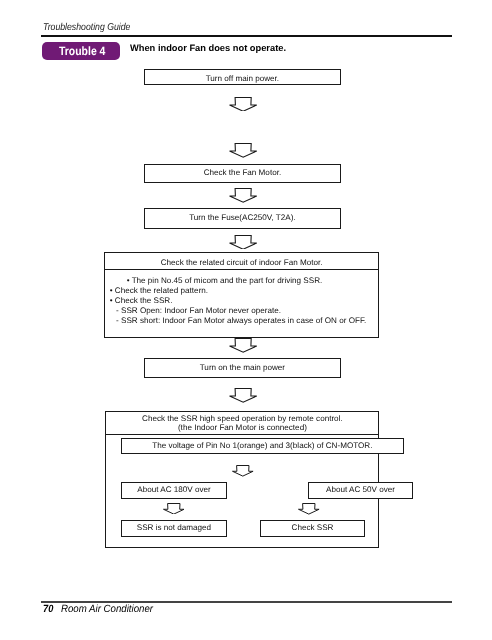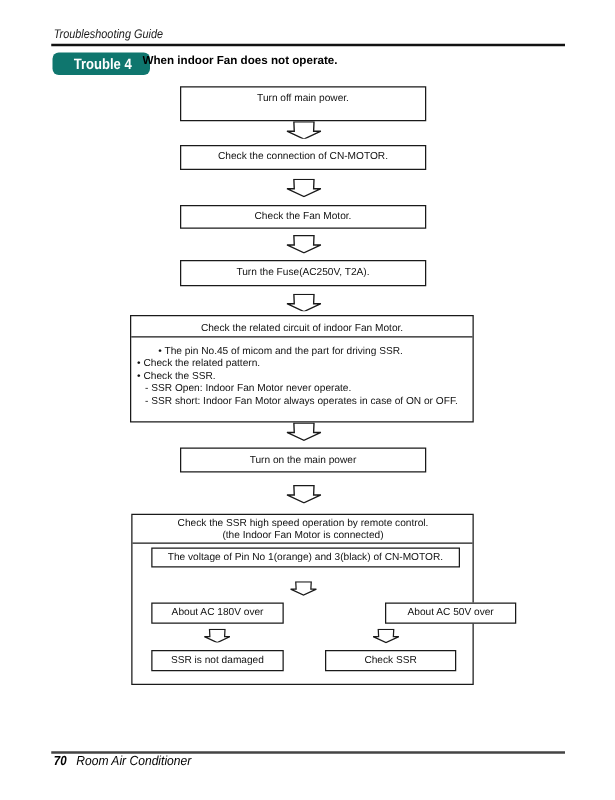--- a/index.html
+++ b/index.html
@@ -2,23 +2,23 @@
 <html><head>
 <meta charset="utf-8">
 <style>
   html,body{margin:0;padding:0;background:#fff;}
   body{width:492px;height:640px;position:relative;overflow:hidden;
        font-family:"Liberation Sans",sans-serif;color:#000;
        -webkit-font-smoothing:antialiased;text-rendering:geometricPrecision;}
   .page{position:absolute;left:0;top:0;width:492px;height:640px;}
   .hdr-txt{position:absolute;left:43.2px;top:22.4px;font-size:10px;font-style:italic;color:#1a1a1a;transform:scaleX(0.87) translateZ(0);transform-origin:0 0;white-space:nowrap;}
   .hdr-rule{position:absolute;left:40.5px;top:34.7px;width:411px;height:2px;background:#111;}
-  .badge{position:absolute;left:42.1px;top:42.1px;width:77.6px;height:17.6px;border-radius:5px;background:#0f766e;}
+  .badge{position:absolute;left:42.1px;top:42.1px;width:77.6px;height:17.6px;border-radius:5px;background:#701a75;}
   .badge-label{position:absolute;left:16.8px;top:2.9px;font-size:12px;font-weight:bold;color:#fff;transform:scaleX(0.87) translateZ(0);transform-origin:0 0;white-space:nowrap;line-height:12px;}
-  .h1{position:absolute;transform:translateZ(0);left:114px;top:43.2px;font-size:9.3px;font-weight:bold;color:#000;}
+  .h1{position:absolute;transform:translateZ(0);left:130px;top:43.2px;font-size:9.3px;font-weight:bold;color:#000;}
   .ftr-rule{position:absolute;left:40.6px;top:601px;width:411px;height:1.8px;background:#444;}
   .ftr-num{position:absolute;left:42.9px;top:603.9px;font-size:10.5px;font-weight:bold;font-style:italic;color:#000;transform:scaleX(0.88) translateZ(0);transform-origin:0 0;line-height:10.5px;}
   .ftr-txt{position:absolute;left:61.4px;top:603.9px;font-size:10.5px;font-style:italic;color:#000;transform:scaleX(0.92) translateZ(0);transform-origin:0 0;white-space:nowrap;line-height:10.5px;}
 
   .box{position:absolute;border:1px solid #1a1a1a;box-sizing:border-box;background:#fff;}
   .btxt{position:absolute;transform:translateZ(0);left:0;right:0;text-align:center;font-size:8.12px;line-height:8.12px;color:#111;white-space:nowrap;}
   .arrow{position:absolute;}
   .bullet{position:absolute;transform:translateZ(0);font-size:8.12px;line-height:8.12px;color:#111;white-space:nowrap;}
 </style>
 </head>
@@ -27,32 +27,29 @@
 <div class="page">
 
   <div class="hdr-txt">Troubleshooting Guide</div>
   <div class="hdr-rule"></div>
 
   <div class="badge">
     <div class="badge-label">Trouble 4</div>
   </div>
   <div class="h1">When indoor Fan does not operate.</div>
 
-  <div class="box" style="left:143.5px;top:69.3px;width:197.8px;height:28px;">
+  <div class="box" style="left:143.5px;top:69.3px;width:197.8px;height:16px;">
     <div class="btxt" style="top:4.4px;">Turn off main power.</div>
   </div>
   <div class="arrow" style="left:228.6px;top:96.6px;width:28.3px;height:14.8px;">
     <svg width="28.3" height="14.8" viewBox="0 0 28.3 14.8">
         <path d="M6.1 0.55 L22.2 0.55 L21.9 8.0 L27.75 8.0 L14.15 14.25 L0.55 8.0 L6.4 8.0 Z" fill="#fff" stroke="#1a1a1a" stroke-width="1.1" stroke-linejoin="miter"></path>
       </svg>
   </div>
 
-  <div class="box" style="left:143.5px;top:116.2px;width:197.8px;height:19.8px;">
-    <div class="btxt" style="top:4.2px;">Check the connection of CN-MOTOR.</div>
-  </div>
   <div class="arrow" style="left:228.6px;top:143.4px;width:28.3px;height:14.8px;">
     <svg width="28.3" height="14.8" viewBox="0 0 28.3 14.8">
         <path d="M6.1 0.55 L22.2 0.55 L21.9 8.0 L27.75 8.0 L14.15 14.25 L0.55 8.0 L6.4 8.0 Z" fill="#fff" stroke="#1a1a1a" stroke-width="1.1" stroke-linejoin="miter"></path>
       </svg>
   </div>
 
   <div class="box" style="left:143.5px;top:163.7px;width:197.8px;height:19.6px;">
     <div class="btxt" style="top:4.6px;">Check the Fan Motor.</div>
   </div>
   <div class="arrow" style="left:228.6px;top:187.8px;width:28.3px;height:14.8px;">
@@ -92,21 +89,21 @@
     <svg width="28.3" height="14.8" viewBox="0 0 28.3 14.8">
         <path d="M6.1 0.55 L22.2 0.55 L21.9 8.0 L27.75 8.0 L14.15 14.25 L0.55 8.0 L6.4 8.0 Z" fill="#fff" stroke="#1a1a1a" stroke-width="1.1" stroke-linejoin="miter"></path>
       </svg>
   </div>
 
   <div class="box" style="left:105.3px;top:411.1px;width:274.2px;height:136.6px;">
     <div class="btxt" style="top:2.7px;">Check the SSR high speed operation by remote control.</div>
     <div class="btxt" style="top:11.5px;">(the Indoor Fan Motor is connected)</div>
     <div style="position:absolute;left:0;top:21.8px;width:100%;height:1px;background:#1a1a1a;"></div>
 
-    <div class="box" style="left:14.5px;top:26.1px;width:247px;height:16.3px;">
+    <div class="box" style="left:14.5px;top:26.1px;width:283px;height:16.3px;">
       <div class="btxt" style="top:3.0px;">The voltage of Pin No 1(orange) and 3(black) of CN-MOTOR.</div>
     </div>
     <div class="arrow" style="left:125.8px;top:51.6px;width:21.6px;height:11.6px;">
       <svg width="21.6" height="11.6" viewBox="0 0 21.6 11.6">
           <path d="M4.6 0.5 L17.0 0.5 L16.7 6.3 L21.1 6.3 L10.8 11.1 L0.5 6.3 L4.9 6.3 Z" fill="#fff" stroke="#1a1a1a" stroke-width="1" stroke-linejoin="miter"></path>
         </svg>
     </div>
 
     <div class="box" style="left:14.5px;top:70.4px;width:106.5px;height:16.2px;padding-left:47px;">
       <div class="btxt" style="top:2.7px;">About AC 180V over</div>

